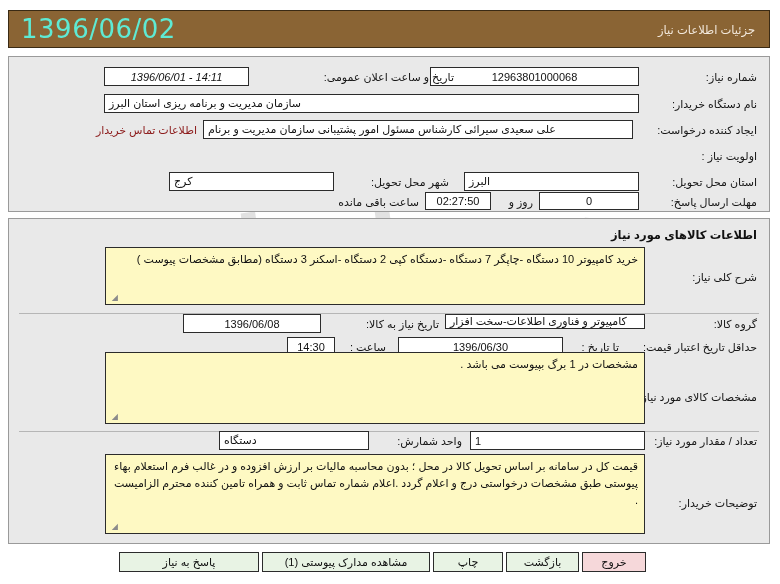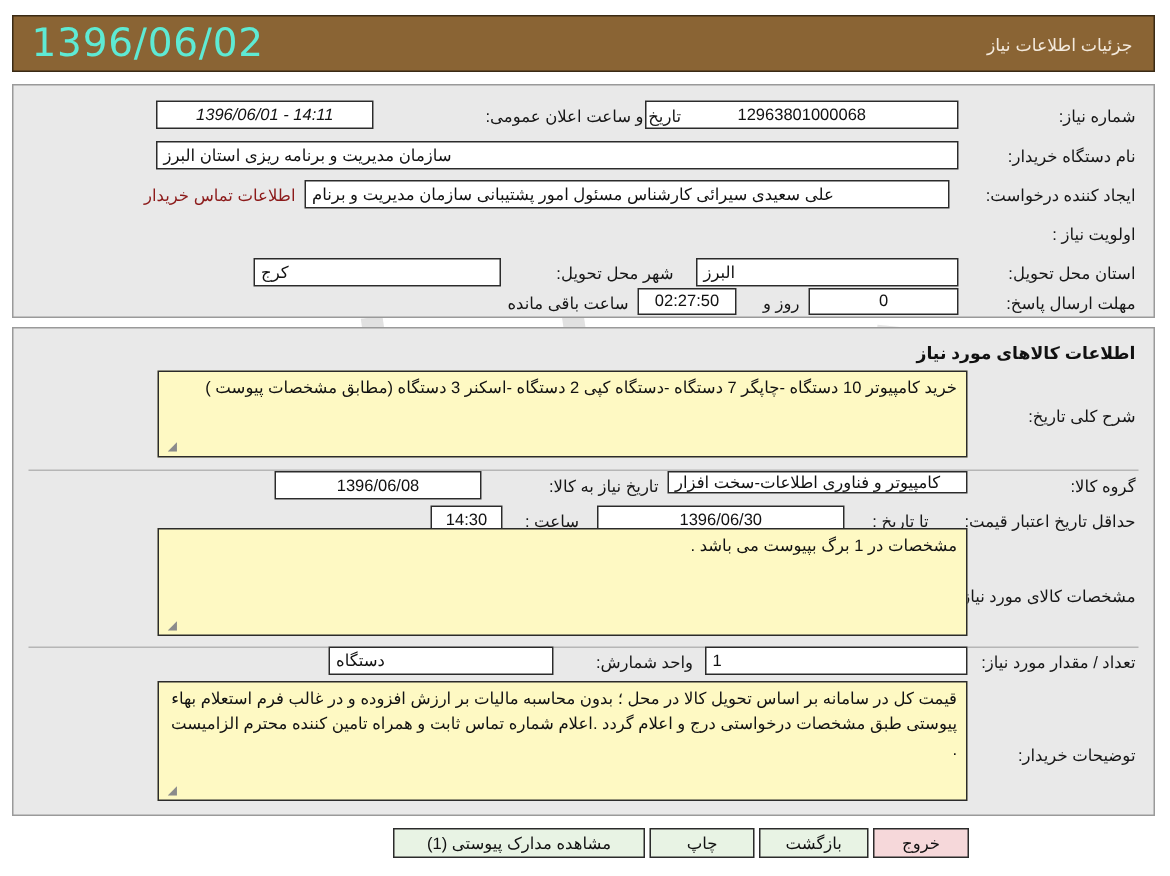--- a/index.html
+++ b/index.html
@@ -225,21 +225,21 @@
     <div class="lbl" style="right:350px; top:139px; width:120px;">ساعت باقی مانده</div>
 
   </div>
 </div>
 
 <div class="panel panel-bottom">
   <div class="panel-inner">
 
     <div class="section-title" style="top:9px;">اطلاعات کالاهای مورد نیاز</div>
 
-    <div class="lbl" style="right:12px; top:52px; width:100px;">شرح کلی تاریخ:</div>
+    <div class="lbl" style="right:12px; top:52px; width:100px;">شرح کلی نیاز:</div>
     <div class="area" style="right:124px; top:28px; width:540px; height:58px;">
       <span>خرید کامپیوتر 10 دستگاه -چاپگر 7 دستگاه -دستگاه کپی 2 دستگاه -اسکنر 3 دستگاه (مطابق مشخصات پیوست )</span>
       <span class="resizer">◢</span>
     </div>
 
     <div class="hr" style="top:94px;"></div>
 
     <div class="lbl" style="right:12px; top:99px; width:80px;">گروه کالا:</div>
     <div class="fld right" style="right:124px; top:95px; width:200px; height:15px;">کامپیوتر و فناوری اطلاعات-سخت افزار</div>
 
@@ -269,17 +269,18 @@
     <div class="lbl" style="right:12px; top:278px; width:100px;">توضیحات خریدار:</div>
     <div class="area" style="right:124px; top:235px; width:540px; height:80px;">
       <span>قیمت کل در سامانه بر اساس تحویل کالا در محل ؛ بدون محاسبه مالیات بر ارزش افزوده و در غالب فرم استعلام بهاء پیوستی طبق مشخصات درخواستی درج و اعلام گردد .اعلام شماره تماس ثابت و همراه تامین کننده محترم الزامیست .</span>
       <span class="resizer">◢</span>
     </div>
 
   </div>
 </div>
 
 <div class="btnbar">
+  <button class="btn" style="right:511px; width:140px;">پاسخ به نیاز</button>
   <button class="btn" style="right:340px; width:168px;">مشاهده مدارک پیوستی (1)</button>
   <button class="btn" style="right:267px; width:70px;">چاپ</button>
   <button class="btn" style="right:191px; width:73px;">بازگشت</button>
   <button class="btn pink" style="right:124px; width:64px;">خروج</button>
 </div>
 
 </body></html>

